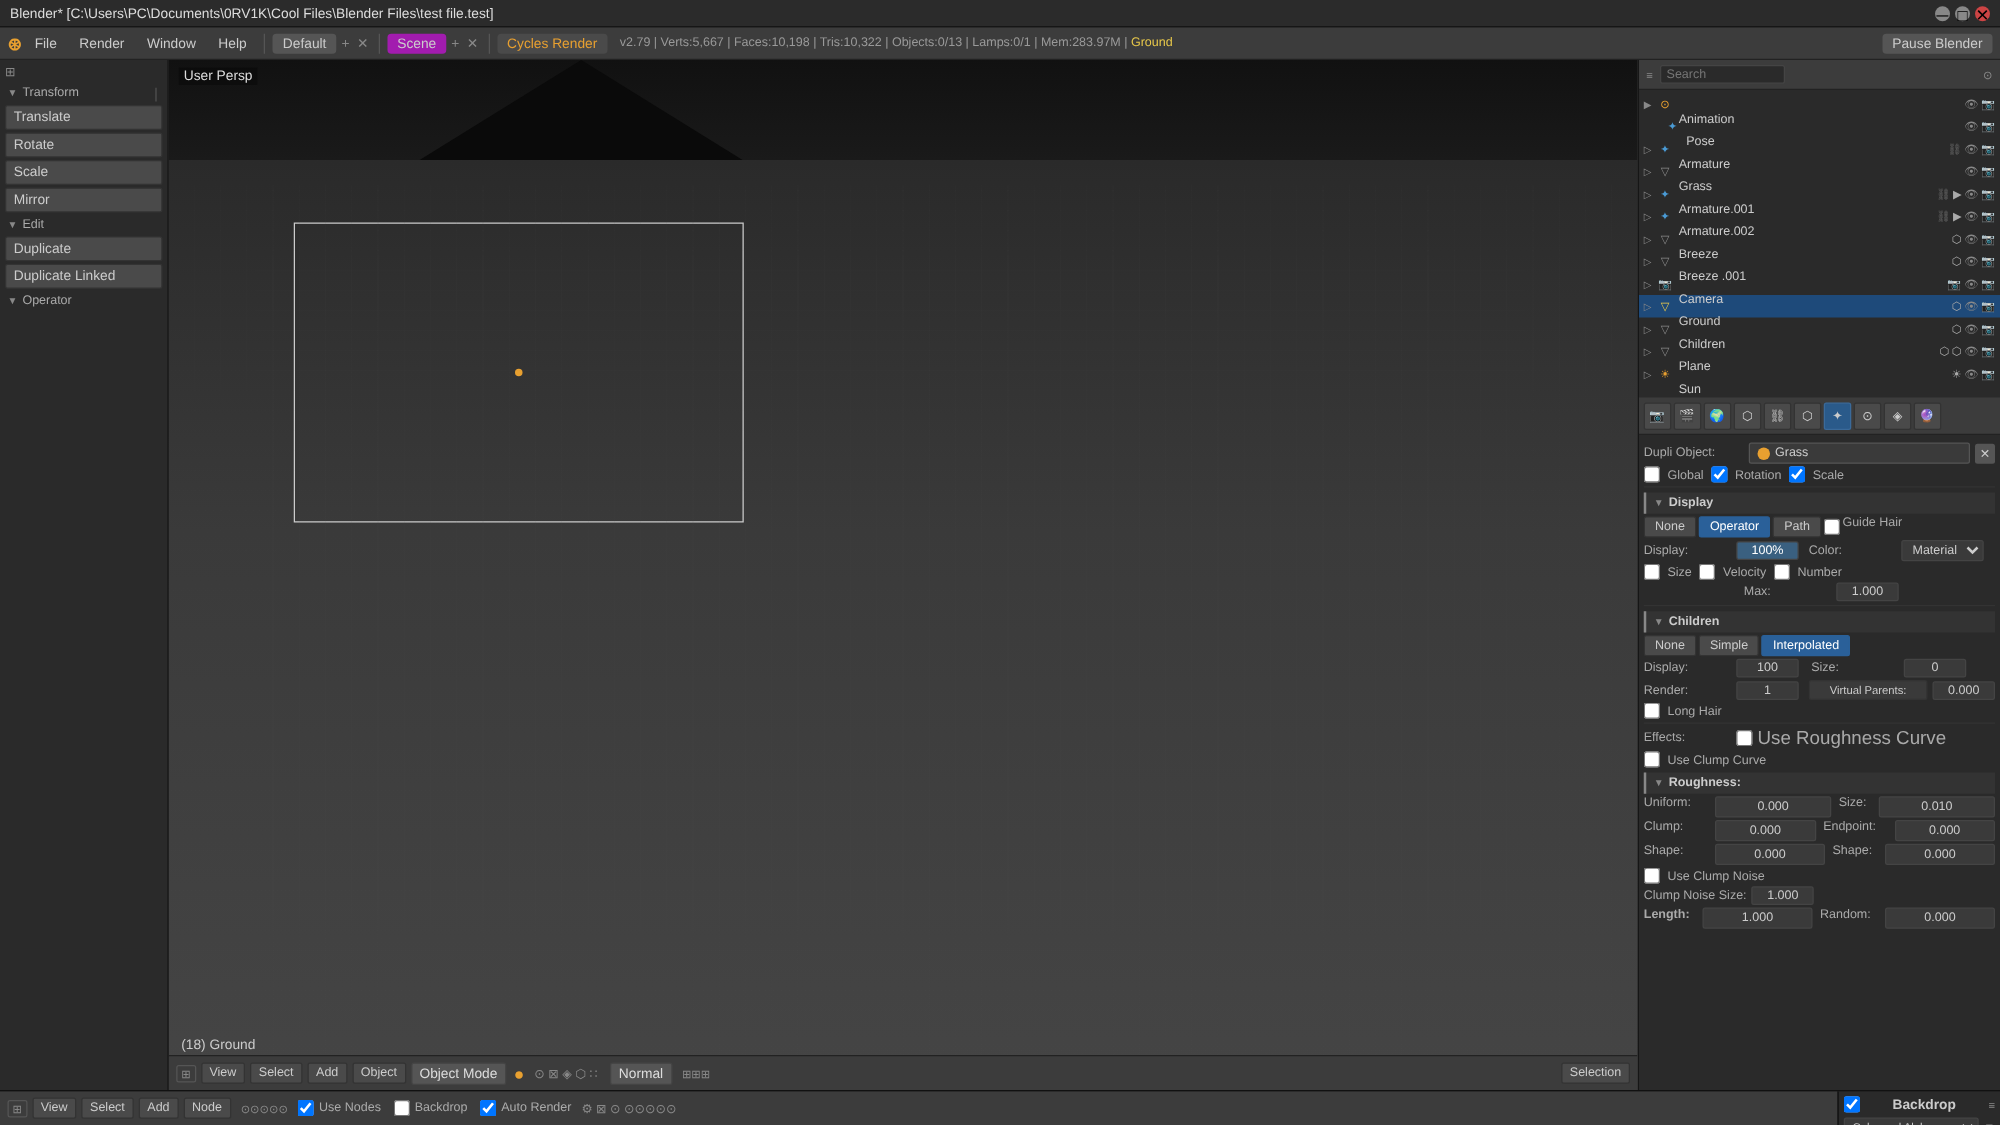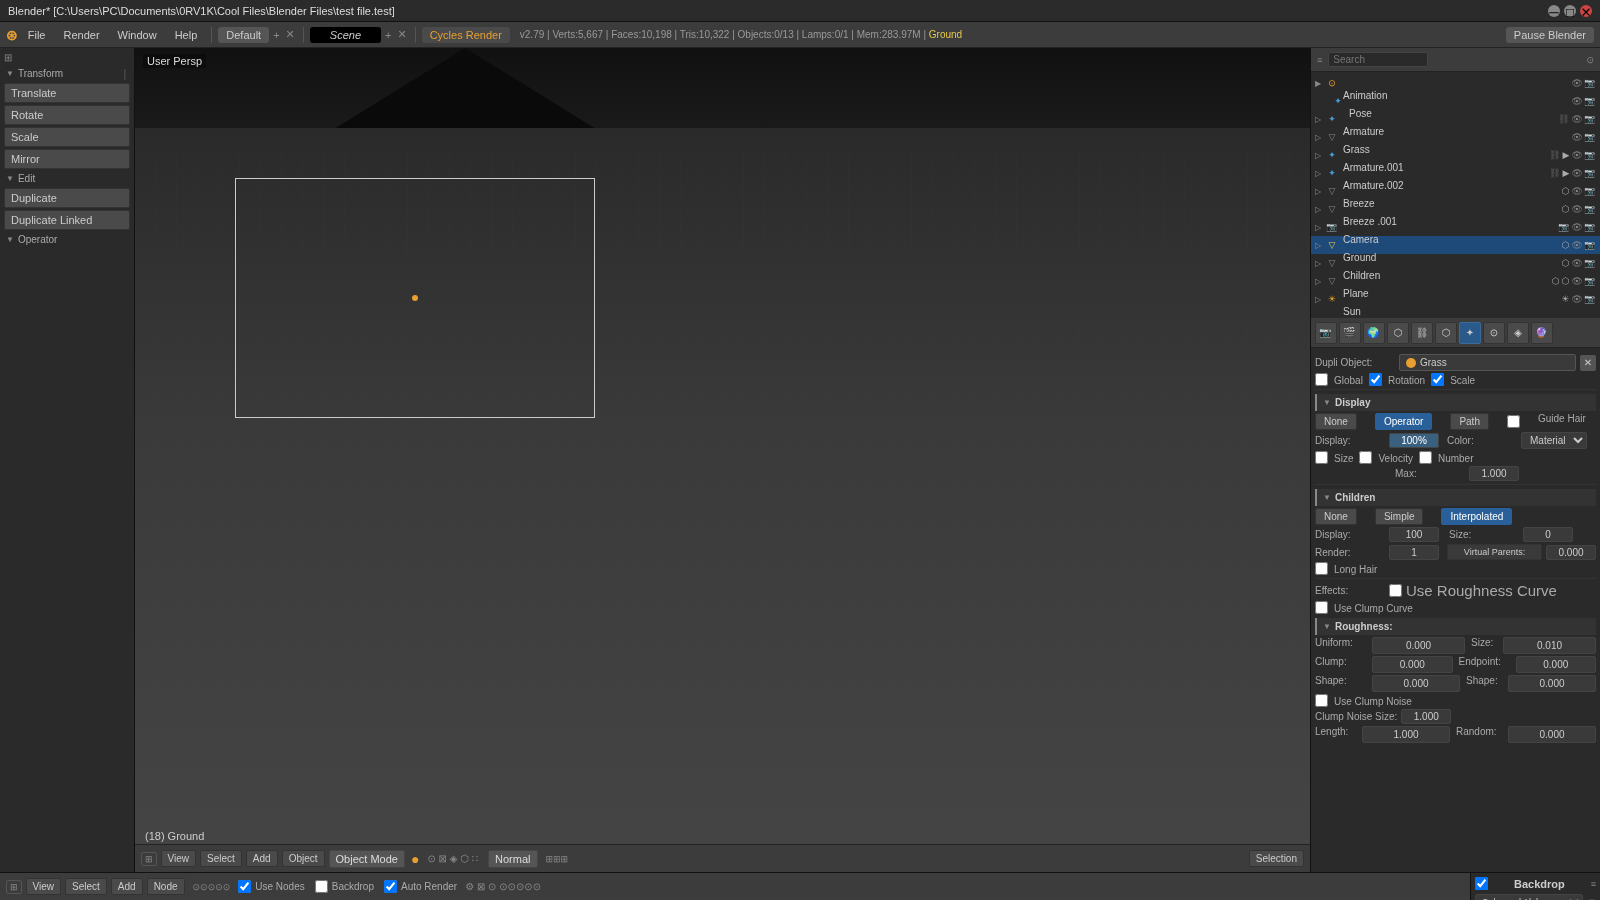--- a/index.html
+++ b/index.html
@@ -49,21 +49,21 @@
     .outliner-item .icon { width: 14px; height: 14px; margin-right: 2px; display: flex; align-items: center; justify-content: center; font-size: 9px; }
     .outliner-item .name { flex: 1; font-size: 10px; color: #ccc; margin-top: 24px; }
     .eye-icon { color: #888; font-size: 9px; cursor: pointer; }
     
     
     #properties { flex: 1; overflow-y: auto; padding: 4px; }
     .prop-row { display: flex; align-items: center; margin: 2px 0; gap: 4px; }
     .prop-label { color: #aaa; font-size: 10px; min-width: 70px; }
     .prop-section { background: #333; padding: 3px 6px; margin: 4px 0 2px 0; color: #ccc; font-size: 10px; font-weight: bold; border-left: 2px solid #888; cursor: pointer; display: flex; align-items: center; gap: 4px; }
     .prop-section::before { content: '▼'; font-size: 8px; color: #888; }
-    .btn-group { display: flex; gap: 18px; }
+    .btn-group { display: flex; gap: 2px; }
     .btn-tab { background: #4a4a4a; border: 1px solid #333; color: #ccc; padding: 2px 8px; border-radius: 2px; cursor: pointer; font-size: 10px; }
     .btn-tab.active { background: #2a6099; color: #fff; border-color: #2a6099; }
     .dupli-obj-row { display: flex; align-items: center; gap: 4px; margin: 2px 0; }
     .dupli-obj-label { color: #aaa; font-size: 10px; min-width: 80px; }
     .dupli-obj-val { background: #3a3a3a; border: 1px solid #555; color: #ccc; padding: 2px 6px; border-radius: 2px; flex: 1; font-size: 10px; display: flex; align-items: center; gap: 4px; }
     .dupli-icon { width: 10px; height: 10px; background: #e8a030; border-radius: 50%; display: inline-block; }
     .x-btn { background: #555; border: none; color: #ccc; width: 16px; height: 16px; border-radius: 2px; cursor: pointer; font-size: 10px; display: flex; align-items: center; justify-content: center; }
     .check-row { display: flex; align-items: flex-end; gap: 6px; margin: 2px 0; }
     .check-label { color: #aaa; font-size: 10px; }
     .num-field { background: #3a3a3a; border: 1px solid #444; color: #ccc; padding: 1px 4px; border-radius: 2px; font-size: 10px; min-width: 50px; text-align: center; }
@@ -120,21 +120,21 @@
   <span style="color:#e8a030; font-weight:bold; font-size:14px;">⊛</span>
   <span class="menu-item">File</span>
   <span class="menu-item">Render</span>
   <span class="menu-item">Window</span>
   <span class="menu-item">Help</span>
   <div class="menu-sep"></div>
   <span class="menu-workspace" style="color:#ccc;cursor:pointer;padding:2px 8px;background:#555;border-radius:3px;font-size:11px;">Default</span>
   <span style="color:#888;font-size:11px;padding:0 2px;">+</span>
   <span style="color:#888;font-size:11px;padding:0 2px;">✕</span>
   <div class="menu-sep"></div>
-  <span class="menu-scene" style="color:#ccc;cursor:pointer;padding:2px 20px;background:#000000;border-radius:3px;font-size:11px;font-style:italic;">Scene</span>
+  <span class="menu-scene" style="color:#ccc;cursor:pointer;padding:2px 8px;background:#a21caf;border-radius:3px;font-size:11px;">Scene</span>
   <span style="color:#888;font-size:11px;padding:0 2px;">+</span>
   <span style="color:#888;font-size:11px;padding:0 2px;">✕</span>
   <div class="menu-sep"></div>
   <span class="menu-engine">Cycles Render</span>
   <span class="menu-info">
     <span>v2.79</span> | <span>Verts:5,667 | Faces:10,198 | Tris:10,322 | Objects:0/13 | Lamps:0/1 | Mem:283.97M</span> | <span style="color:#e8c84a;">Ground</span>
   </span>
   <div class="menu-right">
     <span style="color:#ccc;cursor:pointer;background:#555;padding:2px 8px;border-radius:3px;">Pause Blender</span>
   </div>
@@ -474,21 +474,21 @@
         <input type="checkbox" style="">
         <span class="check-label">Use Clump Noise</span>
       </div>
 
       <div class="prop-row">
         <span class="prop-label">Clump Noise Size:</span>
         <span class="num-field">1.000</span>
       </div>
 
       <div class="wide-row">
-        <span style="font-size:10px;color:#aaa;min-width:45px;">Length:</span>
+        <span style="font-size:10px;color:#aaa;min-width:45px;font-weight:bold;">Length:</span>
         <span class="wide-num">1.000</span>
         <span style="font-size:10px;color:#aaa;min-width:50px;margin-left:4px;">Random:</span>
         <span class="wide-num">0.000</span>
       </div>
     </div>
   </div>
 </div>
 
 <div id="bottom">
   <div style="display:flex;flex:1;overflow:hidden;">

